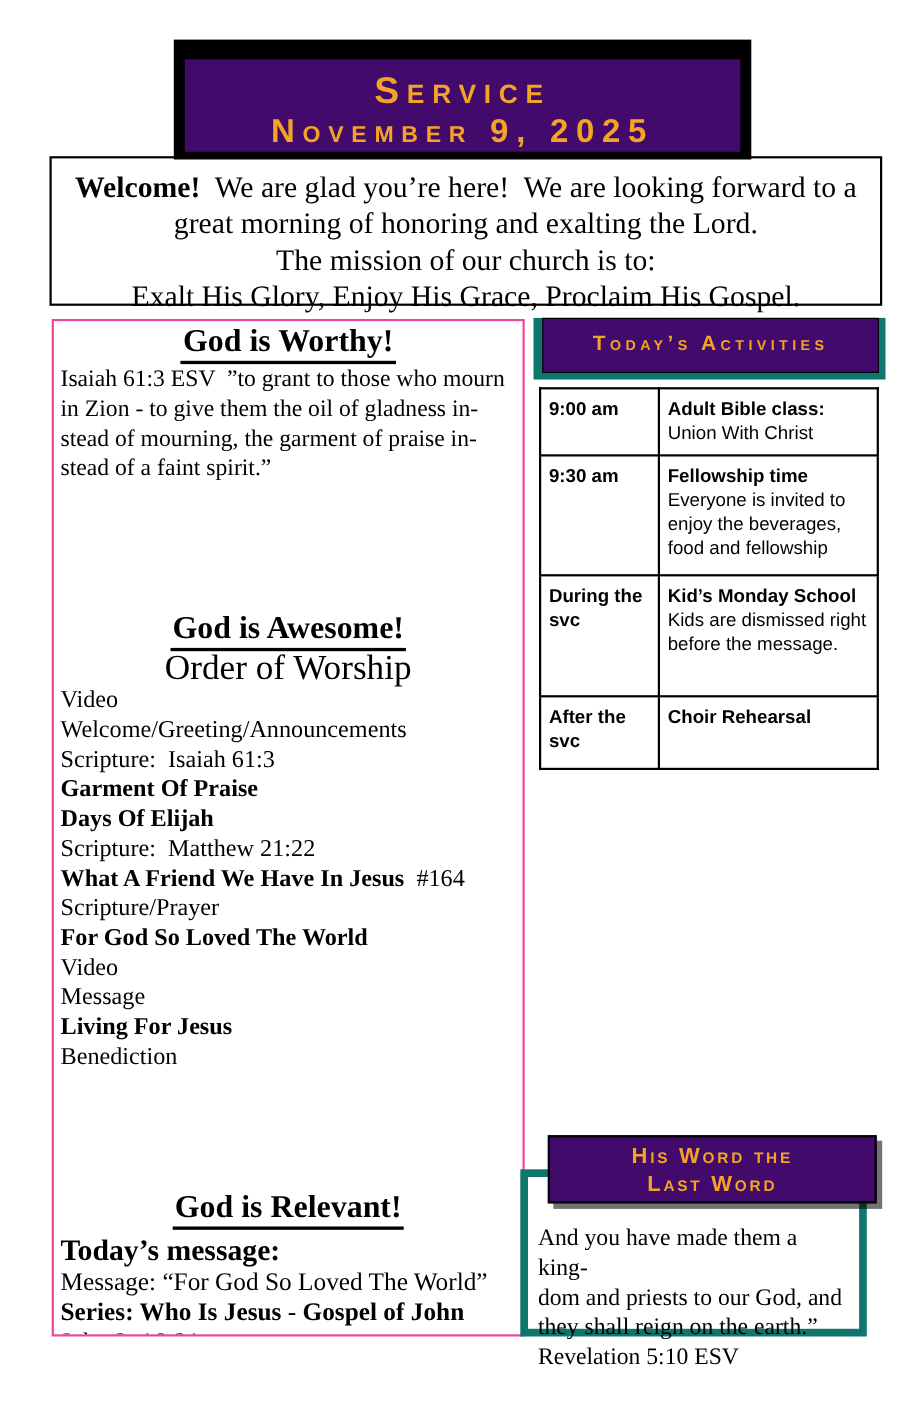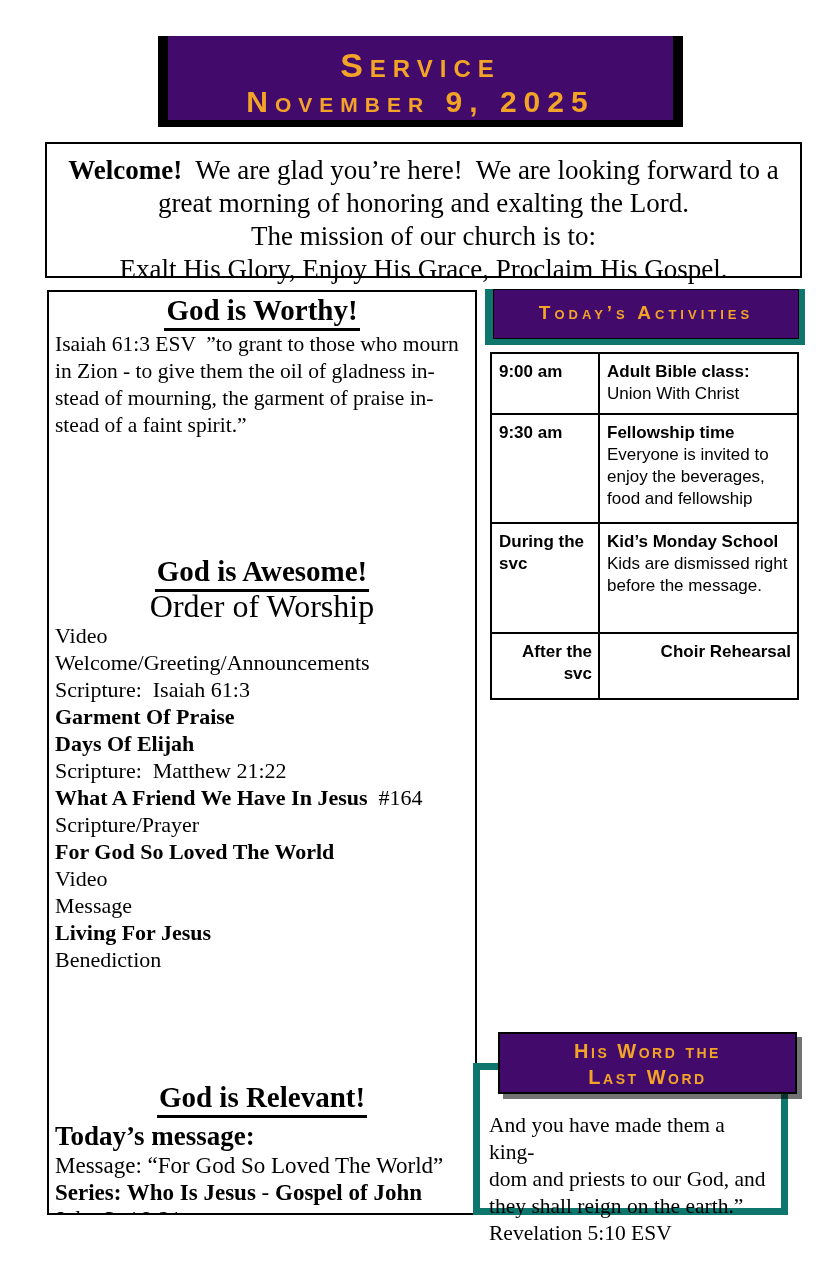--- a/index.html
+++ b/index.html
@@ -1,38 +1,38 @@
 <!DOCTYPE html>
 <html><head>
 <meta charset="utf-8">
 <style>
   html,body{margin:0;padding:0;background:#fff;}
   .page{position:relative;width:825px;height:1275px;background:#ffffff;
         font-family:"Liberation Serif",serif;color:#000;overflow:hidden;}
 
   
   .banner-wrap{position:absolute;left:158px;top:36px;width:525px;
-               background:#000;padding:0 10px 7px 10px;box-sizing:border-box;}
+               background:#000;padding:18px 10px 7px 10px;box-sizing:border-box;}
   .banner{background:#420a6b;height:84px;text-align:center;
           font-family:"Liberation Sans",sans-serif;}
   .banner-title{padding-top:9px;font-variant:small-caps;font-weight:bold;
                 font-size:34px;letter-spacing:7px;color:#f3a427;line-height:40px;}
   .banner-date{font-variant:small-caps;font-weight:bold;font-size:30px;
                letter-spacing:7px;color:#f3a427;line-height:30px;margin-top:2px;}
 
   
   .welcome-box{position:absolute;left:45px;top:142px;width:757px;height:136px;
                border:2px solid #000;box-sizing:border-box;text-align:center;
                font-size:27px;line-height:33px;padding-top:10px;}
   .welcome-line{white-space:pre-wrap;}
   .bold{font-weight:bold;}
 
   
   .left-box{position:absolute;left:47px;top:290px;width:430px;height:925px;
-            border:2px solid #000000;box-sizing:border-box;padding:2px 6px;
+            border:2px solid #ec4899;box-sizing:border-box;padding:2px 6px;
             overflow:hidden;}
   .section-heading{text-align:center;font-size:29px;font-weight:bold;}
   .underlined{display:inline-block;border-bottom:3px solid #000;padding:0 2px 1px 2px;}
   .serif-line{font-size:21.5px;line-height:27px;white-space:pre-wrap;}
   .sub-heading{text-align:center;font-size:32px;line-height:28px;}
   .order-list{margin-top:2px;}
   .order-item{font-size:22px;line-height:27px;white-space:pre-wrap;}
   .order-item .regular{font-weight:normal;}
   .spacer-1{height:116px;}
   .spacer-2{height:108px;}
@@ -49,21 +49,21 @@
 
   
   .act-table{position:absolute;left:490px;top:352px;width:307px;
              border-collapse:collapse;table-layout:fixed;
              font-family:"Liberation Sans",sans-serif;font-size:17px;}
   .act-table td{border:2px solid #000;vertical-align:top;padding:7px 6px 4px 7px;
                 line-height:22px;}
   .act-table tr:nth-child(1){height:61px;}
   .act-table tr:nth-child(2){height:109px;}
   .act-table tr:nth-child(3){height:110px;}
-  .act-table tr:nth-child(4){height:66px;text-align:right;}
+  .act-table tr:nth-child(4){height:66px;}
   .time-cell{font-weight:bold;}
   .act-title{font-weight:bold;}
 
   
   .lastword-box{position:absolute;left:473px;top:1063px;width:315px;height:152px;
                 border:7px solid #0f766e;box-sizing:border-box;padding:42px 9px 0 9px;}
   .lastword-banner{position:absolute;left:498px;top:1032px;width:299px;height:62px;
                    box-sizing:border-box;background:#420a6b;border:2px solid #000;
                    box-shadow:5px 5px 0 rgba(0,0,0,0.55);z-index:2;
                    text-align:center;font-family:"Liberation Sans",sans-serif;

